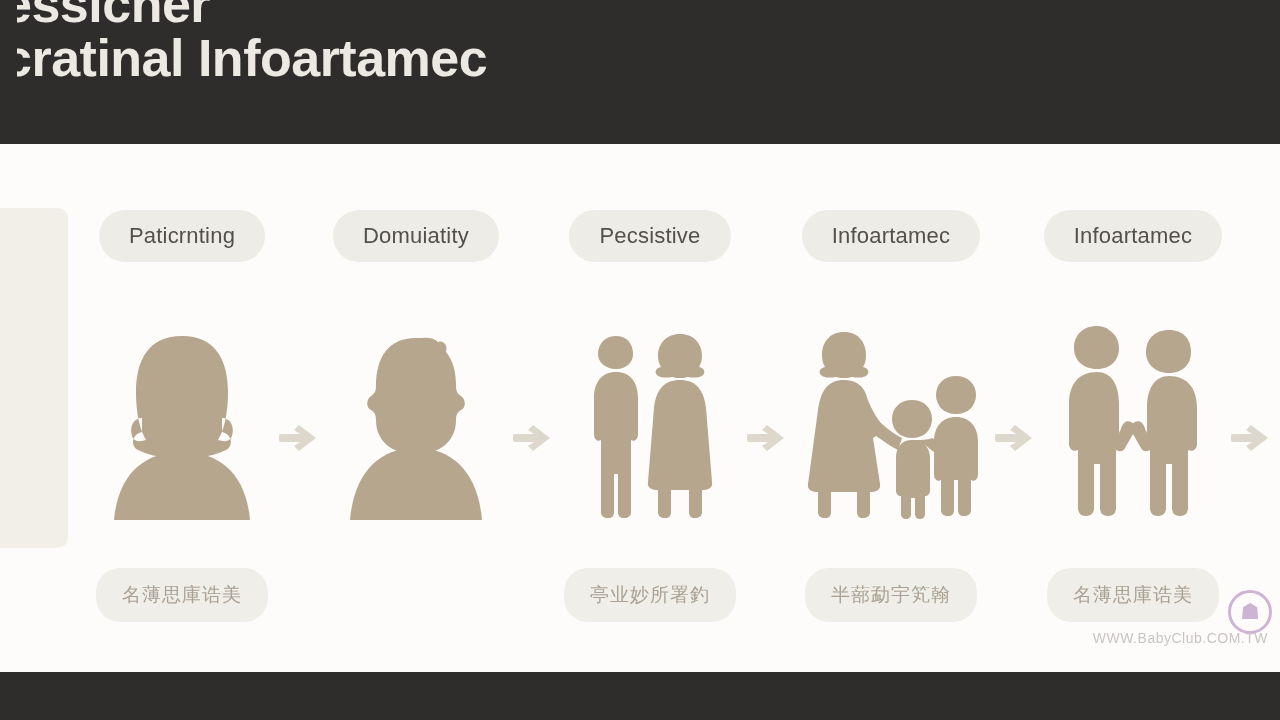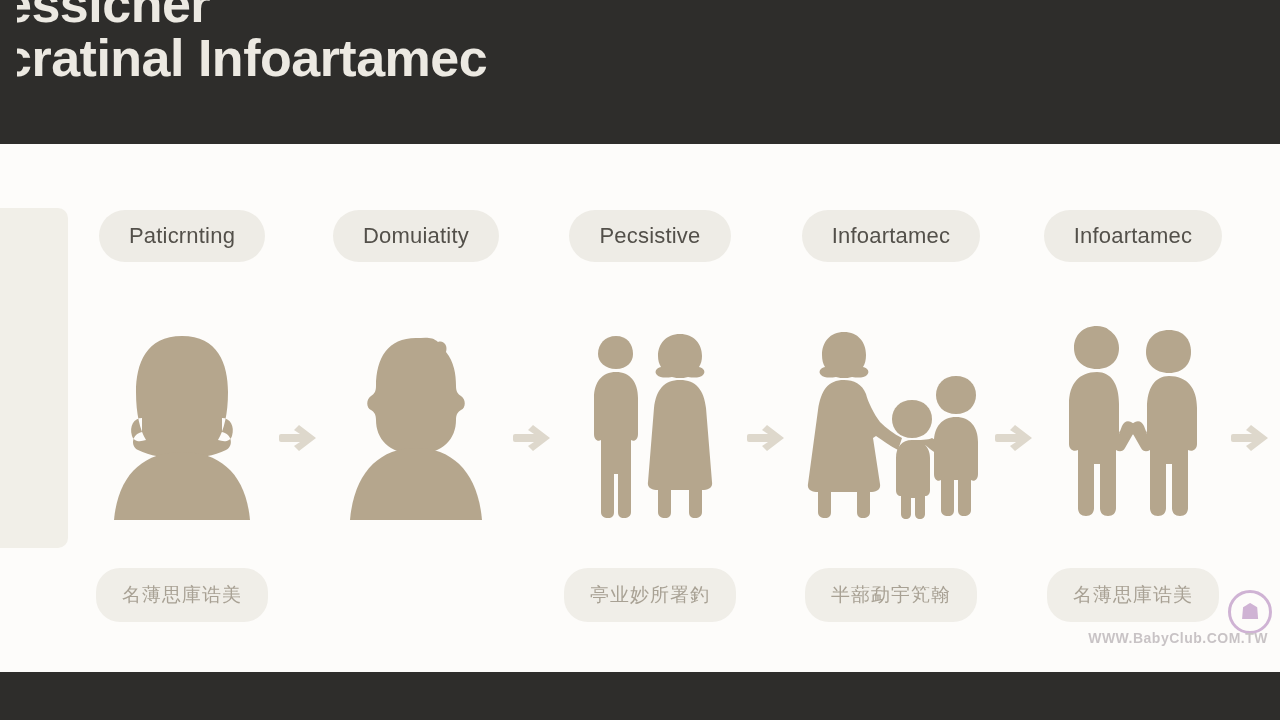--- a/index.html
+++ b/index.html
@@ -205,21 +205,21 @@
     font-size: 34px;
     font-weight: bold;
     color: #c093c9;
     letter-spacing: 2px;
     font-family: "DejaVu Sans", sans-serif;
   }
   .wm-url {
     margin-top: -4px;
     margin-right: 4px;
     font-size: 14px;
-    font-weight: bold;
+    font-weight: normal;
     color: #a9a1a6;
     letter-spacing: 0.5px;
   }
 
   
   .soft { filter: blur(0.35px); }
 </style>
 </head>
 <body>
 

